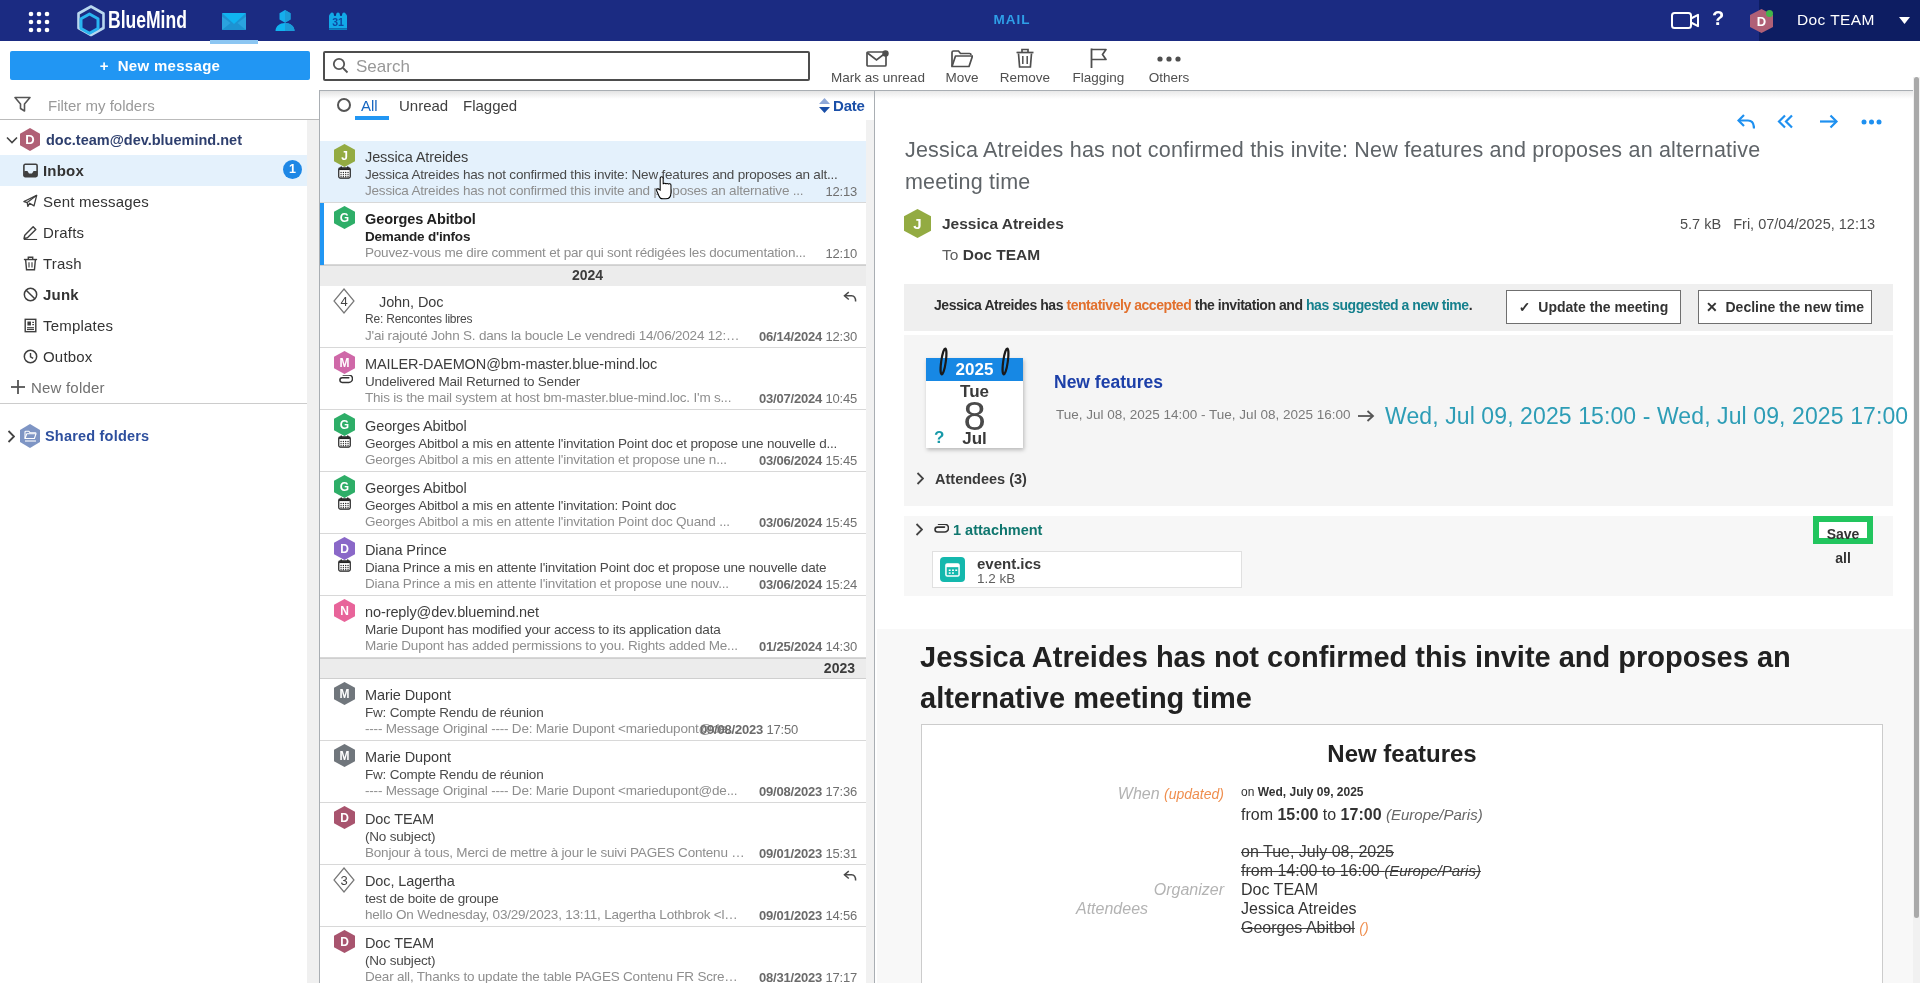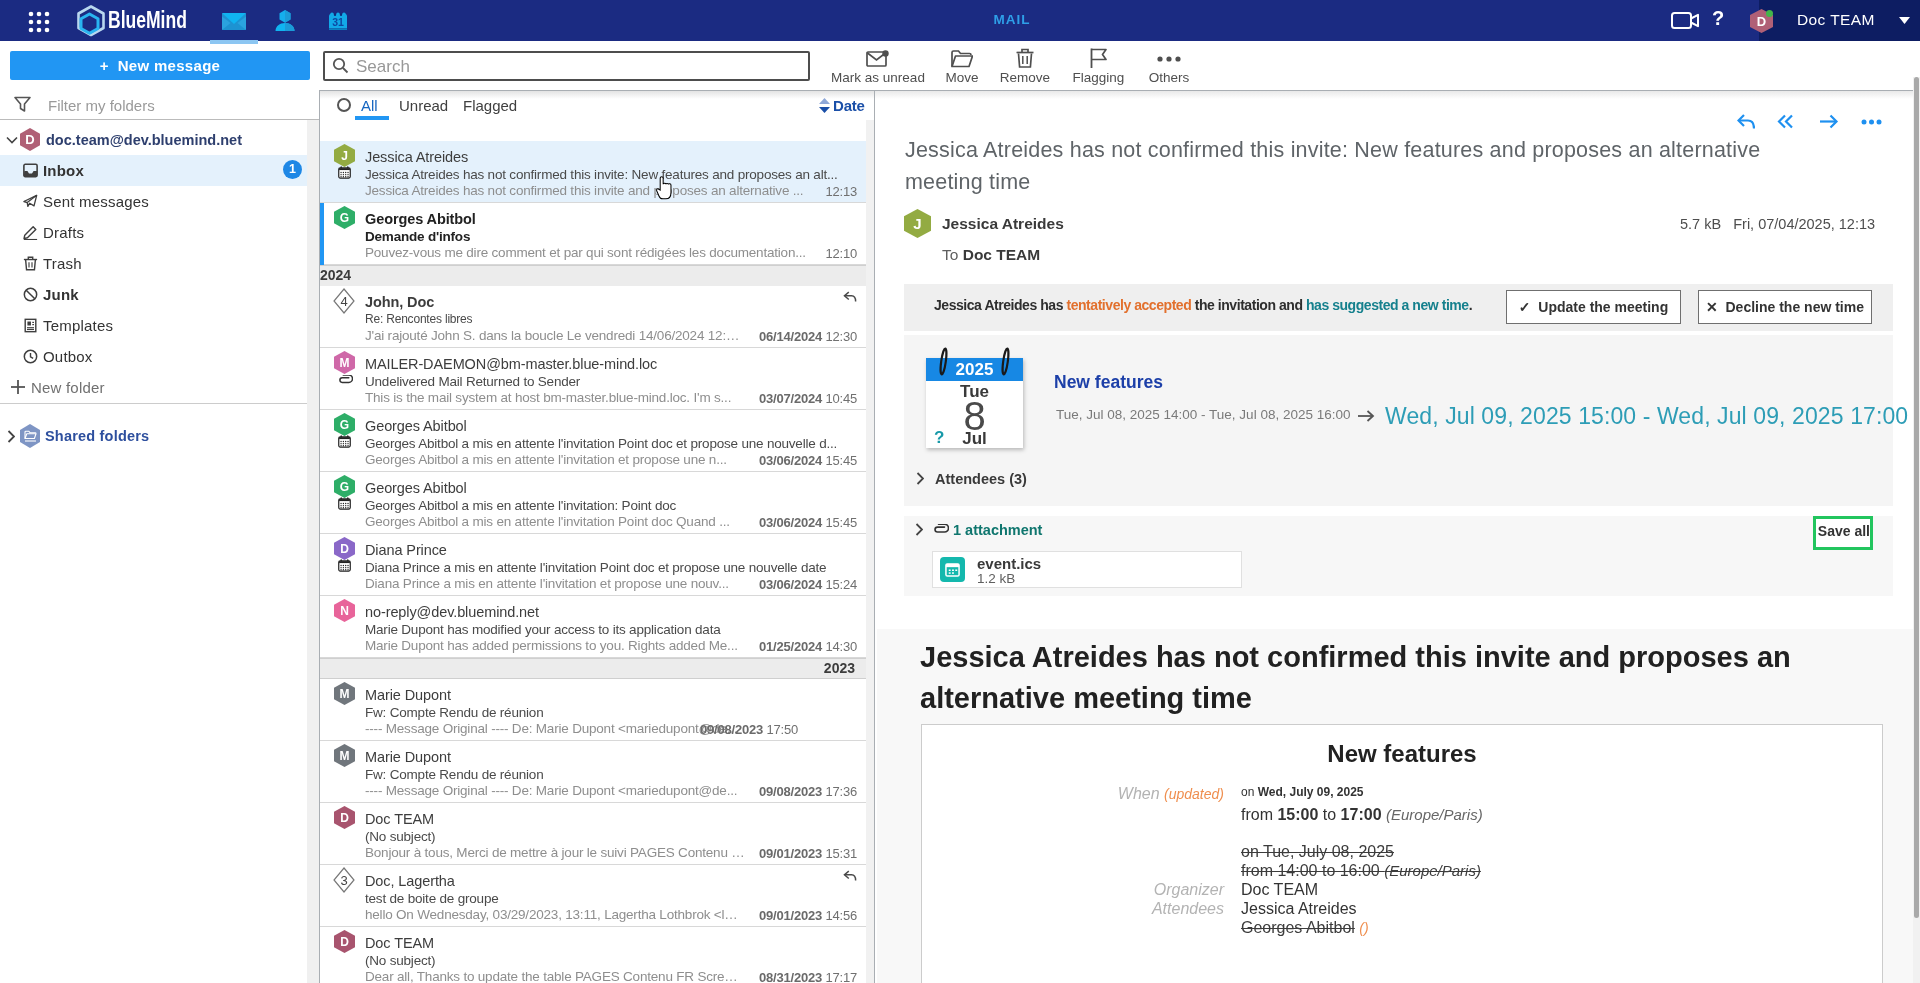--- a/index.html
+++ b/index.html
@@ -213,27 +213,27 @@
 <div class="abs nw" style="left:365px;top:167px;width:488px;overflow:hidden;text-overflow:ellipsis;font-size:13.5px;font-weight:normal;color:#4a4a4a;letter-spacing:-.2px">Jessica Atreides has not confirmed this invite: New features and proposes an alt...</div>
 <div class="abs nw" style="left:365px;top:183px;width:450px;overflow:hidden;text-overflow:ellipsis;font-size:13.5px;color:#8e8e8e;letter-spacing:-.2px">Jessica Atreides has not confirmed this invite and proposes an alternative ...</div>
 <div class="abs nw" style="left:700px;top:184px;width:157px;text-align:right;font-size:13px;color:#707070;letter-spacing:-.2px">12:13</div>
 <div class="abs" style="left:320px;top:203px;width:546px;height:62px;background:#fff;border-bottom:1px solid #d8d8d8"></div>
 <div class="abs" style="left:320px;top:203px;width:4px;height:62px;background:#2196f3"></div>
 <div class="hexa" style="left:334px;top:206px;width:21px;height:23px;background:#2eae68;font-size:12px">G</div>
 <div class="abs nw" style="left:365px;top:211px;font-size:14.5px;font-weight:bold;color:#222;letter-spacing:-.1px">Georges Abitbol</div>
 <div class="abs nw" style="left:365px;top:229px;width:488px;overflow:hidden;text-overflow:ellipsis;font-size:13.5px;font-weight:bold;color:#222;letter-spacing:-.2px">Demande d'infos</div>
 <div class="abs nw" style="left:365px;top:245px;width:450px;overflow:hidden;text-overflow:ellipsis;font-size:13.5px;color:#8e8e8e;letter-spacing:-.2px">Pouvez-vous me dire comment et par qui sont rédigées les documentation...</div>
 <div class="abs nw" style="left:700px;top:246px;width:157px;text-align:right;font-size:13px;color:#707070;letter-spacing:-.2px">12:10</div>
-<div class="abs" style="left:320px;top:265px;width:546px;height:36px;background:#ececec;border-top:1px solid #cfcfcf;border-bottom:1px solid #a3a3a3;font-size:14px;font-weight:bold;color:#3c3c3c;text-align:left;padding-right:11px;line-height:19px">2024</div>
+<div class="abs" style="left:320px;top:265px;width:546px;height:36px;background:#ececec;border-top:1px solid #cfcfcf;border-bottom:1px solid #a3a3a3;font-size:14px;font-weight:bold;color:#3c3c3c;text-align:center;padding-right:11px;line-height:19px">2024</div>
 <div class="abs" style="left:320px;top:286px;width:546px;height:62px;background:#fff;border-bottom:1px solid #d8d8d8"></div>
 <svg class="abs" style="left:333px;top:288px" width="22" height="26" viewBox="0 0 22 26">
       <polygon points="11,1 21,13 11,25 1,13" fill="#fff" stroke="#777" stroke-width="1.2"></polygon>
       <text x="11" y="17.5" font-size="13" fill="#444" text-anchor="middle" font-family="Liberation Sans">4</text>
     </svg>
-<div class="abs nw" style="left:365px;top:294px;font-size:14.5px;font-weight:bold;color:#3d3d3d;letter-spacing:-.1px">John, Doc</div>
+<div class="abs nw" style="left:379px;top:294px;font-size:14.5px;font-weight:normal;color:#3d3d3d;letter-spacing:-.1px">John, Doc</div>
 <div class="abs nw" style="left:365px;top:312px;width:488px;overflow:hidden;text-overflow:ellipsis;font-size:12px;font-weight:normal;color:#4a4a4a;letter-spacing:-.2px">Re: Rencontes libres</div>
 <div class="abs nw" style="left:365px;top:328px;width:380px;overflow:hidden;text-overflow:ellipsis;font-size:13.5px;color:#8e8e8e;letter-spacing:-.2px">J'ai rajouté John S. dans la boucle Le vendredi 14/06/2024 12:00...</div>
 <div class="abs nw" style="left:700px;top:329px;width:157px;text-align:right;font-size:13px;color:#707070;letter-spacing:-.2px"><span style="font-weight:bold;color:#6a6a6a">06/14/2024</span> 12:30</div>
 <svg class="abs" style="left:843px;top:291px" width="14" height="12" viewBox="0 0 15 13">
       <path d="M6.2 1.2 1.5 5.2l4.7 4" fill="none" stroke="#4a4a4a" stroke-width="1.6"></path>
       <path d="M1.8 5.2h7.4c2.9 0 4.4 1.9 4.4 6.3" fill="none" stroke="#4a4a4a" stroke-width="1.6"></path>
     </svg>
 <div class="abs" style="left:320px;top:348px;width:546px;height:62px;background:#fff;border-bottom:1px solid #d8d8d8"></div>
 <div class="hexa" style="left:334px;top:351px;width:21px;height:23px;background:#cf68a8;font-size:12px">M</div>
 <svg class="abs" style="left:338px;top:375px" width="15" height="11" viewBox="0 0 15 11">
@@ -412,21 +412,21 @@
     </svg>
 <div class="abs nw" style="left:935px;top:471px;font-size:14.5px;font-weight:bold;color:#3a3a3a">Attendees (3)</div>
 <div class="abs" style="left:904px;top:516px;width:989px;height:80px;background:#f7f7f7"></div>
 <svg class="abs" style="left:915px;top:523px" width="8" height="13" viewBox="0 0 8 13">
       <path d="M1.5 1 7 6.5 1.5 12" fill="none" stroke="#444" stroke-width="1.8"></path>
     </svg>
 <svg class="abs" style="left:933px;top:524px" width="16" height="12" viewBox="0 0 15 11">
       <path d="M10.8 2.8H4.2a2.3 2.3 0 0 0 0 4.6h6.6a3.7 3.7 0 0 0 0-7.4H5.2" fill="none" stroke="#333" stroke-width="1.5" stroke-linecap="round"></path>
     </svg>
 <div class="abs nw" style="left:953px;top:522px;font-size:14.5px;font-weight:bold;color:#0f766e">1 attachment</div>
-<div class="abs" style="left:1813px;top:516px;width:60px;height:34px;background:#fff;border:3px solid #22c55e;font-size:14px;font-weight:bold;color:#333;text-align:right;line-height:24px">Save all</div>
+<div class="abs" style="left:1813px;top:516px;width:60px;height:28px;background:#fff;border:6px solid #22c55e;font-size:14px;font-weight:bold;color:#333;text-align:center;line-height:24px">Save all</div>
 <div class="abs" style="left:932px;top:551px;width:310px;height:37px;background:#fff;border:1px solid #e0e0e0"></div>
 <div class="abs" style="left:940px;top:557px;width:25px;height:25px;background:#14b8ad;border-radius:4px"></div>
 <svg class="abs" style="left:945px;top:562px" width="15" height="15" viewBox="0 0 16 16">
       <rect x="1" y="2" width="14" height="13" rx="1.5" fill="none" stroke="#fff" stroke-width="1.6"></rect>
       <rect x="1" y="2" width="14" height="3.5" fill="#fff"></rect>
       <rect x="4" y="8" width="2" height="1.6" fill="#fff"></rect>
       <rect x="7.5" y="8" width="2" height="1.6" fill="#fff"></rect>
       <rect x="11" y="8" width="2" height="1.6" fill="#fff"></rect>
       <rect x="4" y="11" width="2" height="1.6" fill="#fff"></rect>
       <rect x="7.5" y="11" width="2" height="1.6" fill="#fff"></rect>
@@ -437,20 +437,20 @@
 <div class="abs nw" style="left:920px;top:637px;font-size:29px;font-weight:bold;color:#212121;line-height:41px">Jessica Atreides has not confirmed this invite and proposes an<br>alternative meeting time</div>
 <div class="abs" style="left:921px;top:724px;width:962px;height:259px;background:#fff;border:1px solid #ccc;border-bottom:none"></div>
 <div class="abs" style="left:921px;top:740px;width:962px;text-align:center;font-size:24px;font-weight:bold;color:#222">New features</div>
 <div class="abs nw" style="left:1000px;top:785px;width:224px;text-align:right;font-size:16px;color:#b3b3b3;font-style:italic">When <span style="font-size:14px;color:#ef8e4e">(updated)</span></div>
 <div class="abs nw" style="left:1241px;top:785px;font-size:12px;color:#333">on <b>Wed, July 09, 2025</b></div>
 <div class="abs nw" style="left:1241px;top:806px;font-size:16px;color:#333">from <b>15:00</b> to <b>17:00</b> <span style="font-style:italic;color:#666;font-size:15px">(Europe/Paris)</span></div>
 <div class="abs nw" style="left:1241px;top:843px;font-size:16px;color:#3c3c3c;text-decoration:line-through">on Tue, July 08, 2025</div>
 <div class="abs nw" style="left:1241px;top:862px;font-size:16px;color:#3c3c3c;text-decoration:line-through">from 14:00 to 16:00 <span style="font-style:italic;font-size:15px">(Europe/Paris)</span></div>
 <div class="abs nw" style="left:1000px;top:881px;width:224px;text-align:right;font-size:16px;color:#b3b3b3;font-style:italic">Organizer</div>
 <div class="abs nw" style="left:1241px;top:881px;font-size:16px;color:#333">Doc TEAM</div>
-<div class="abs nw" style="left:1000px;top:900px;width:224px;text-align:right;font-size:16px;color:#b3b3b3;font-style:italic">Attendees</div>
+<div class="abs nw" style="left:1000px;top:900px;width:224px;text-align:center;font-size:16px;color:#b3b3b3;font-style:italic">Attendees</div>
 <div class="abs nw" style="left:1241px;top:900px;font-size:16px;color:#333">Jessica Atreides</div>
 <div class="abs nw" style="left:1241px;top:919px;font-size:16px;color:#3c3c3c"><span style="text-decoration:line-through">Georges Abitbol</span> <span style="color:#ef8e4e;font-style:italic;font-size:14px">()</span></div>
 <div class="abs" style="left:1913px;top:77px;width:7px;height:906px;background:#f1f1f1"></div>
 <div class="abs" style="left:1914px;top:77px;width:5px;height:841px;background:#a9a9a9;border-radius:3px"></div>
 <svg class="abs" style="left:655px;top:175px" width="21" height="25" viewBox="0 0 26 32">
       <path d="M9.5 30.5 C6.5 30.5 5.8 29.6 4.8 27.2 L1.7 20.1 c-.7-1.7.8-3 2.2-2.2l2.3 1.5V4.3c0-2.8 3.8-2.8 3.8 0v7.5c0-1.7 3.4-1.6 3.5 0 .1-1.5 3.3-1.4 3.4.2.1-1.3 3.1-1.2 3.1.8v9.5c0 4.5-2 8.2-6.5 8.2z" fill="#fff" stroke="#000" stroke-width="1.3"></path>
     </svg>
 </div>
 </body></html>

